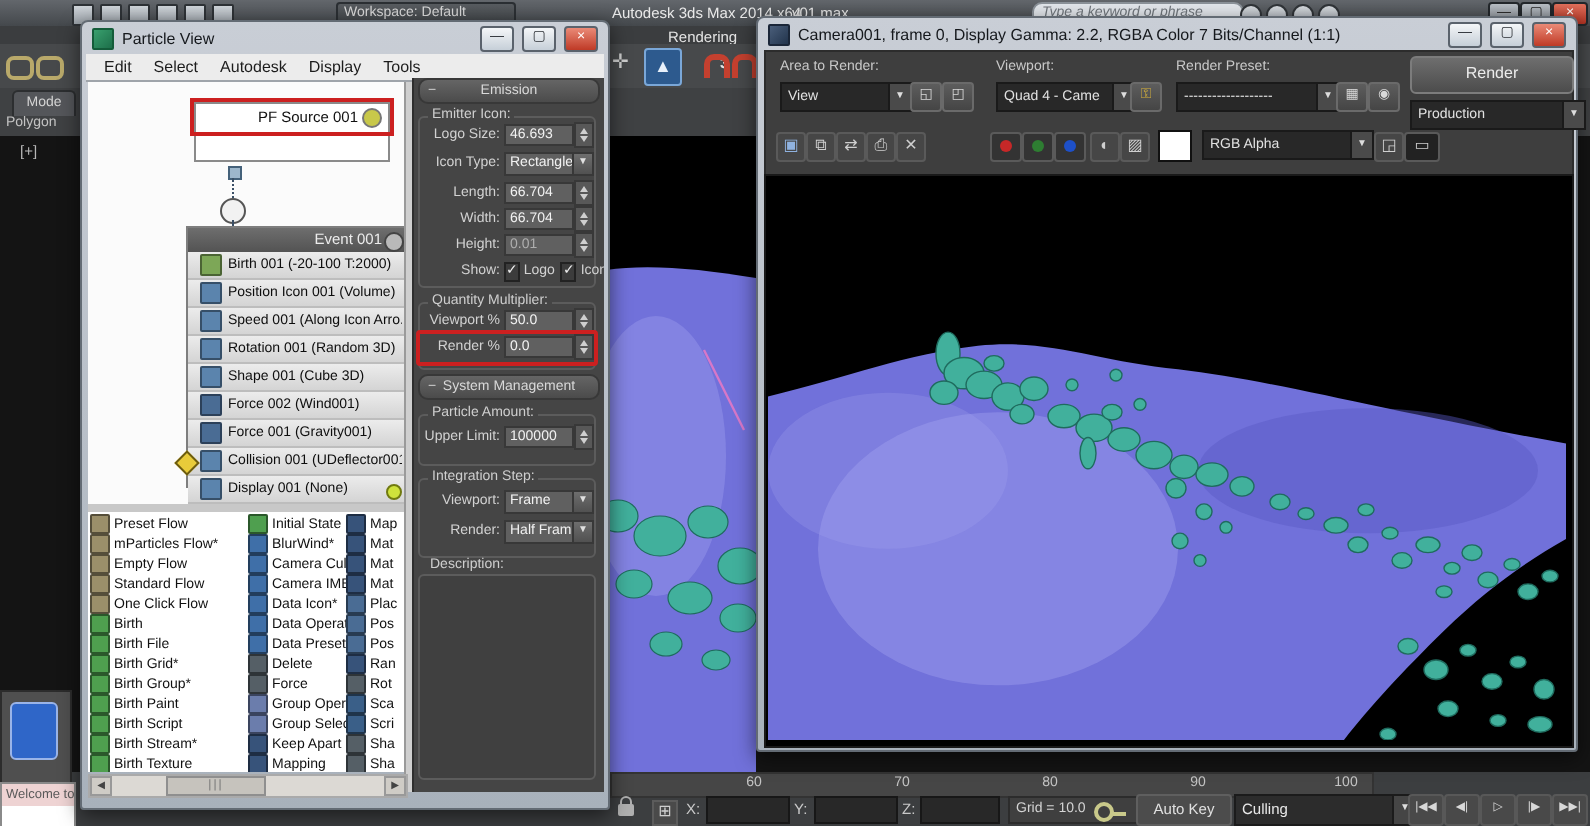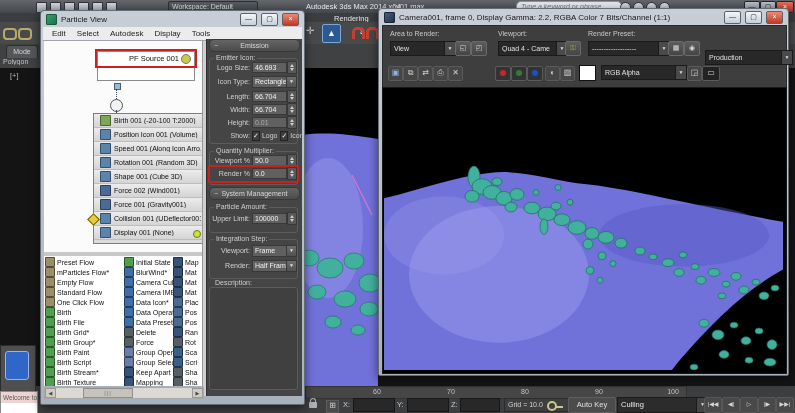--- a/index.html
+++ b/index.html
@@ -280,20 +280,24 @@
           <span style="width:8px;height:8px;border-radius:50%;background:#c8c84a;border:1px solid #777"></span>
         </div>
         <div class="redbox" style="left:-3px;top:-3px;width:98px;height:15px"></div>
       </div>
       <span class="conn-sq" style="left:70px;top:42px"></span>
       <div class="conn-dot" style="left:72px;top:48px;height:10px"></div>
       <span class="conn-circ" style="left:66px;top:58px"></span>
       <div class="conn-dot" style="left:72px;top:69px;height:4px;border-left-style:solid"></div>
 
       <div class="evbox">
+        <div class="evhead">
+          <span>Event 001</span>
+          <span class="evgear"></span>
+        </div>
         <div>
 
             <div class="ev-item">
 
               <span class="ev-ic" style="background: rgb(125, 167, 87);"></span>
               <span class="ev-tx">Birth 001 (-20-100 T:2000)</span>
 
             </div>
 
             <div class="ev-item">
@@ -709,20 +713,21 @@
       <span class="rw-btn" style="left:182px;color:#d8b23a">⚿</span>
 
       <span class="rw-lab" style="left:205px">Render Preset:</span>
       <span class="rw-dd nw" style="left:205px;width:74px">
         <span class="nw" style="max-width:60px">-------------------</span>
         <span class="da">▼</span>
       </span>
       <span class="rw-btn" style="left:285px">▦</span>
       <span class="rw-btn" style="left:301px">◉</span>
 
+      <span id="rw-render-btn">Render</span>
       <span class="rw-dd nw" style="left:322px;top:24px;width:80px">
         <span>Production</span>
         <span class="da">▼</span>
       </span>
 
       <span class="rw2-ico" style="left:5px;color:#8fb2e0">▣</span>
       <span class="rw2-ico" style="left:20px">⧉</span>
       <span class="rw2-ico" style="left:35px">⇄</span>
       <span class="rw2-ico" style="left:50px">⎙</span>
       <span class="rw2-ico" style="left:65px">✕</span>

